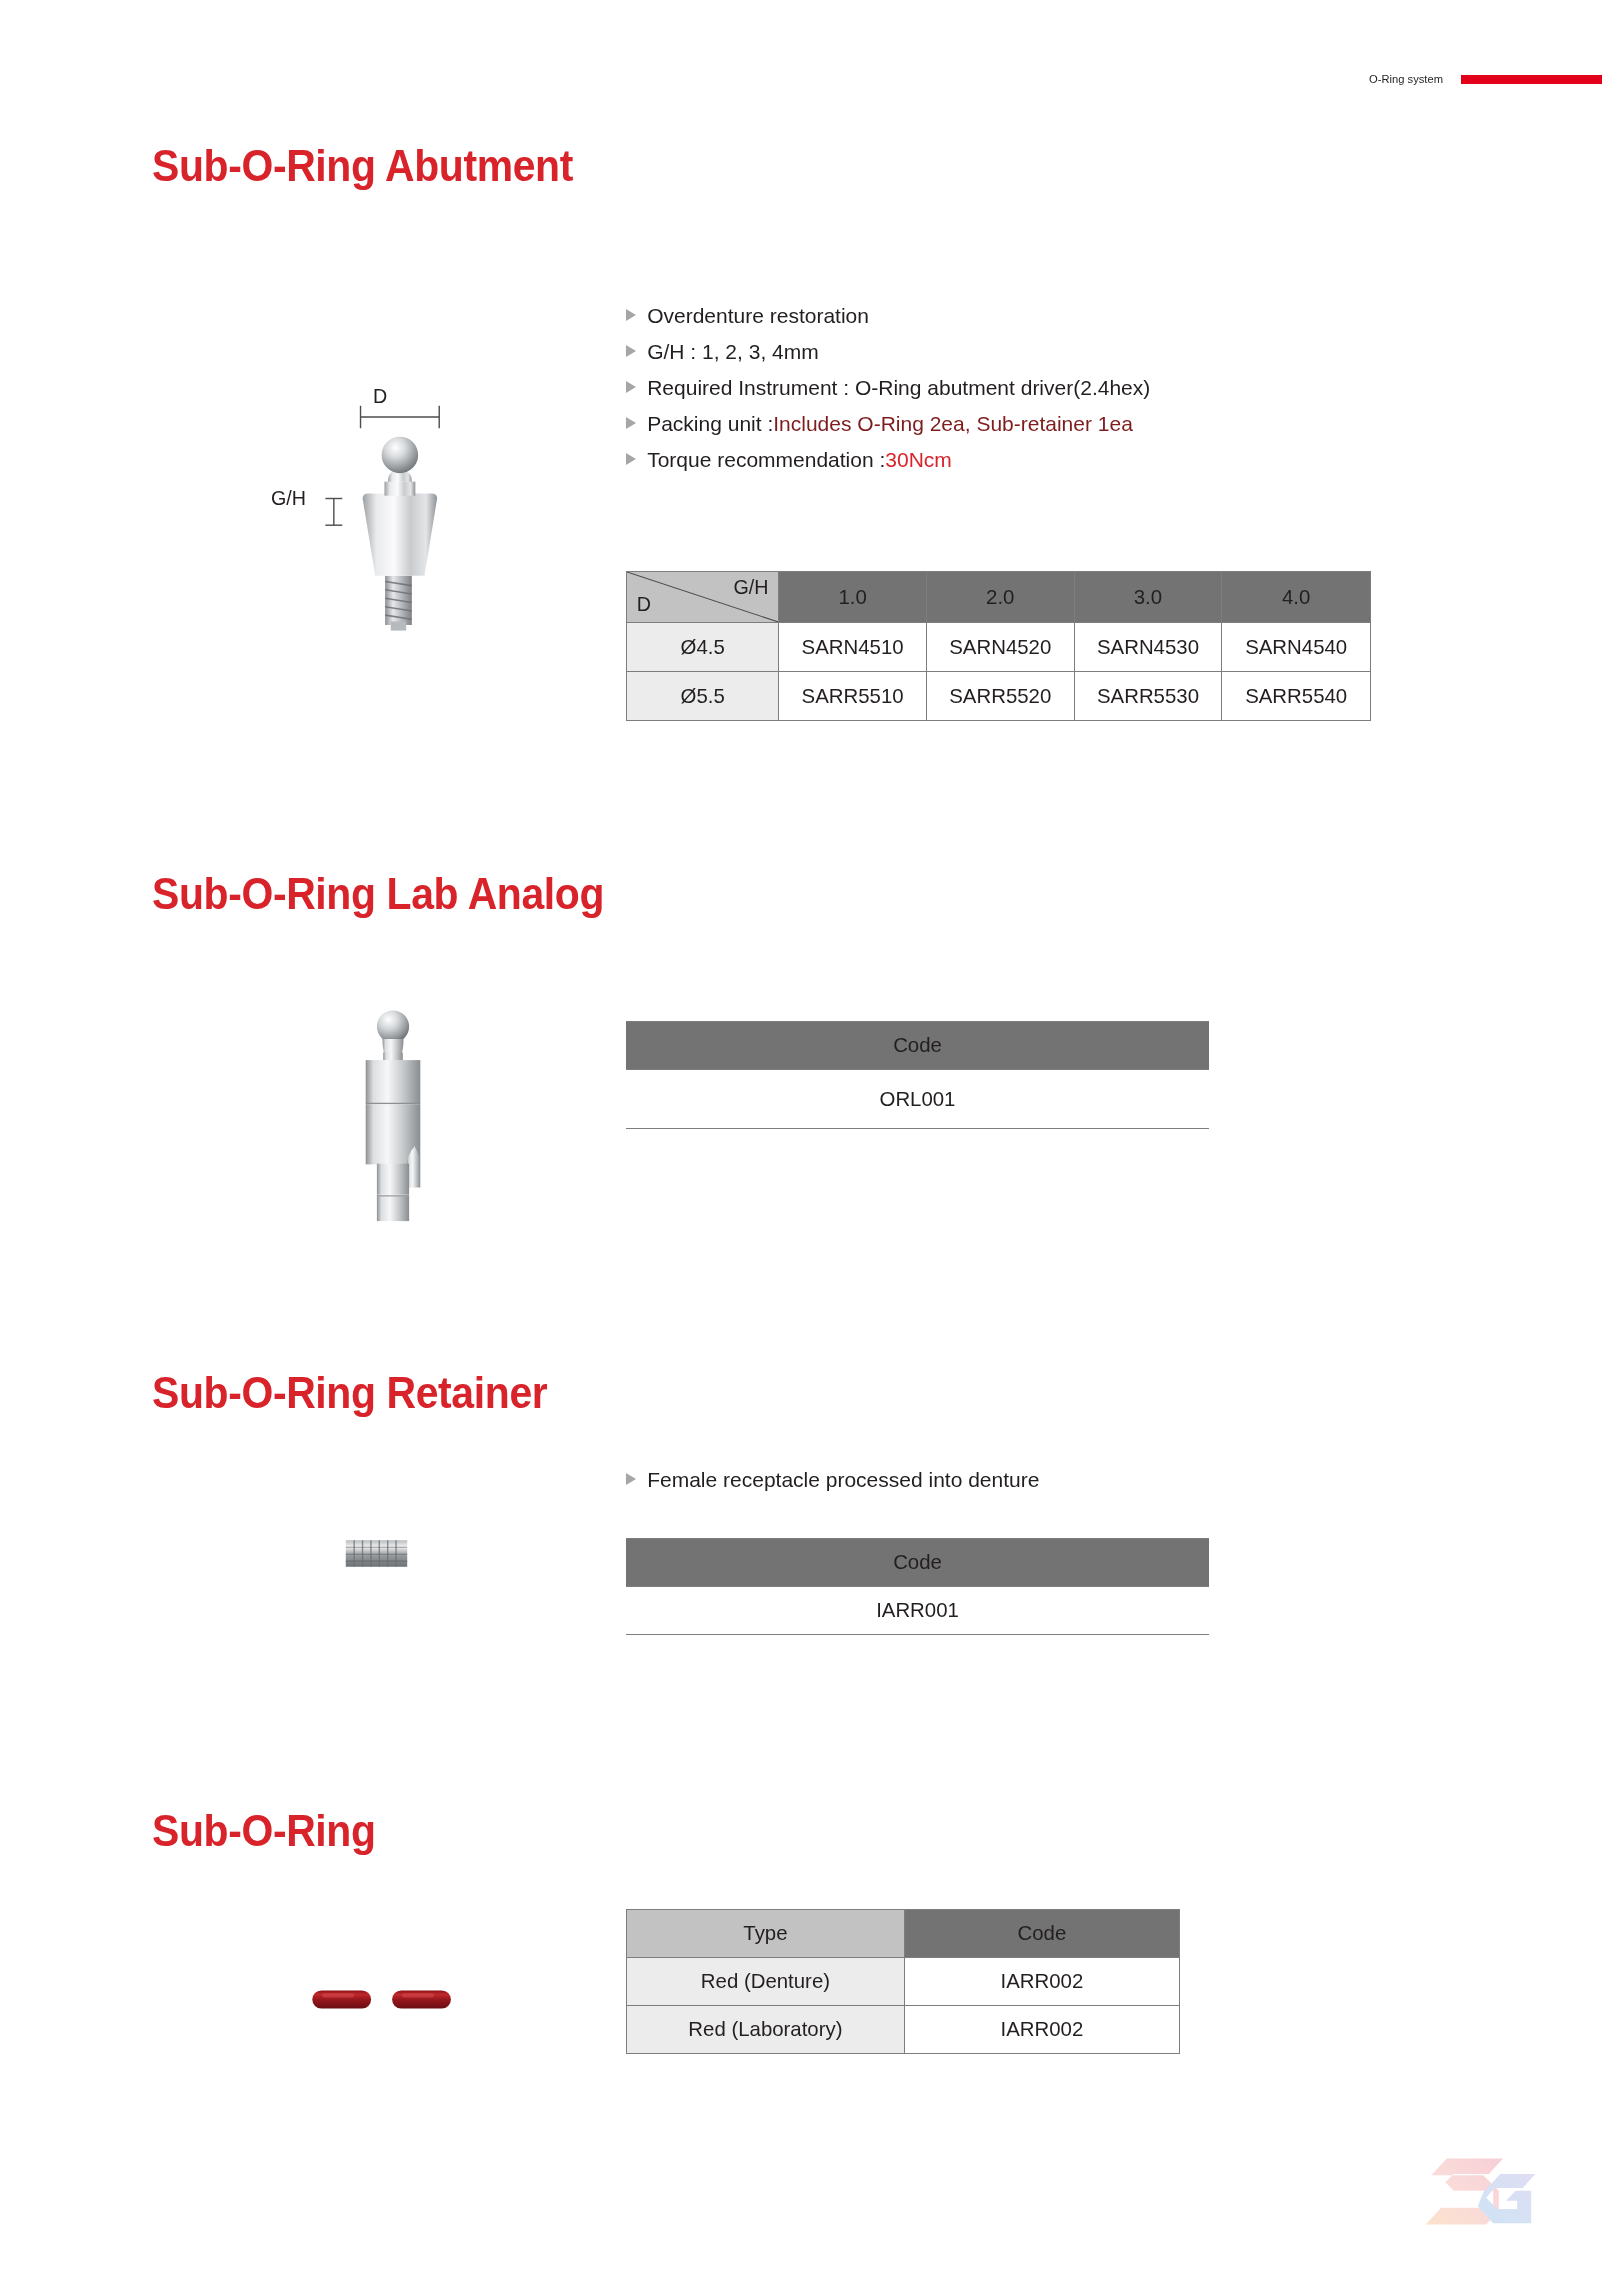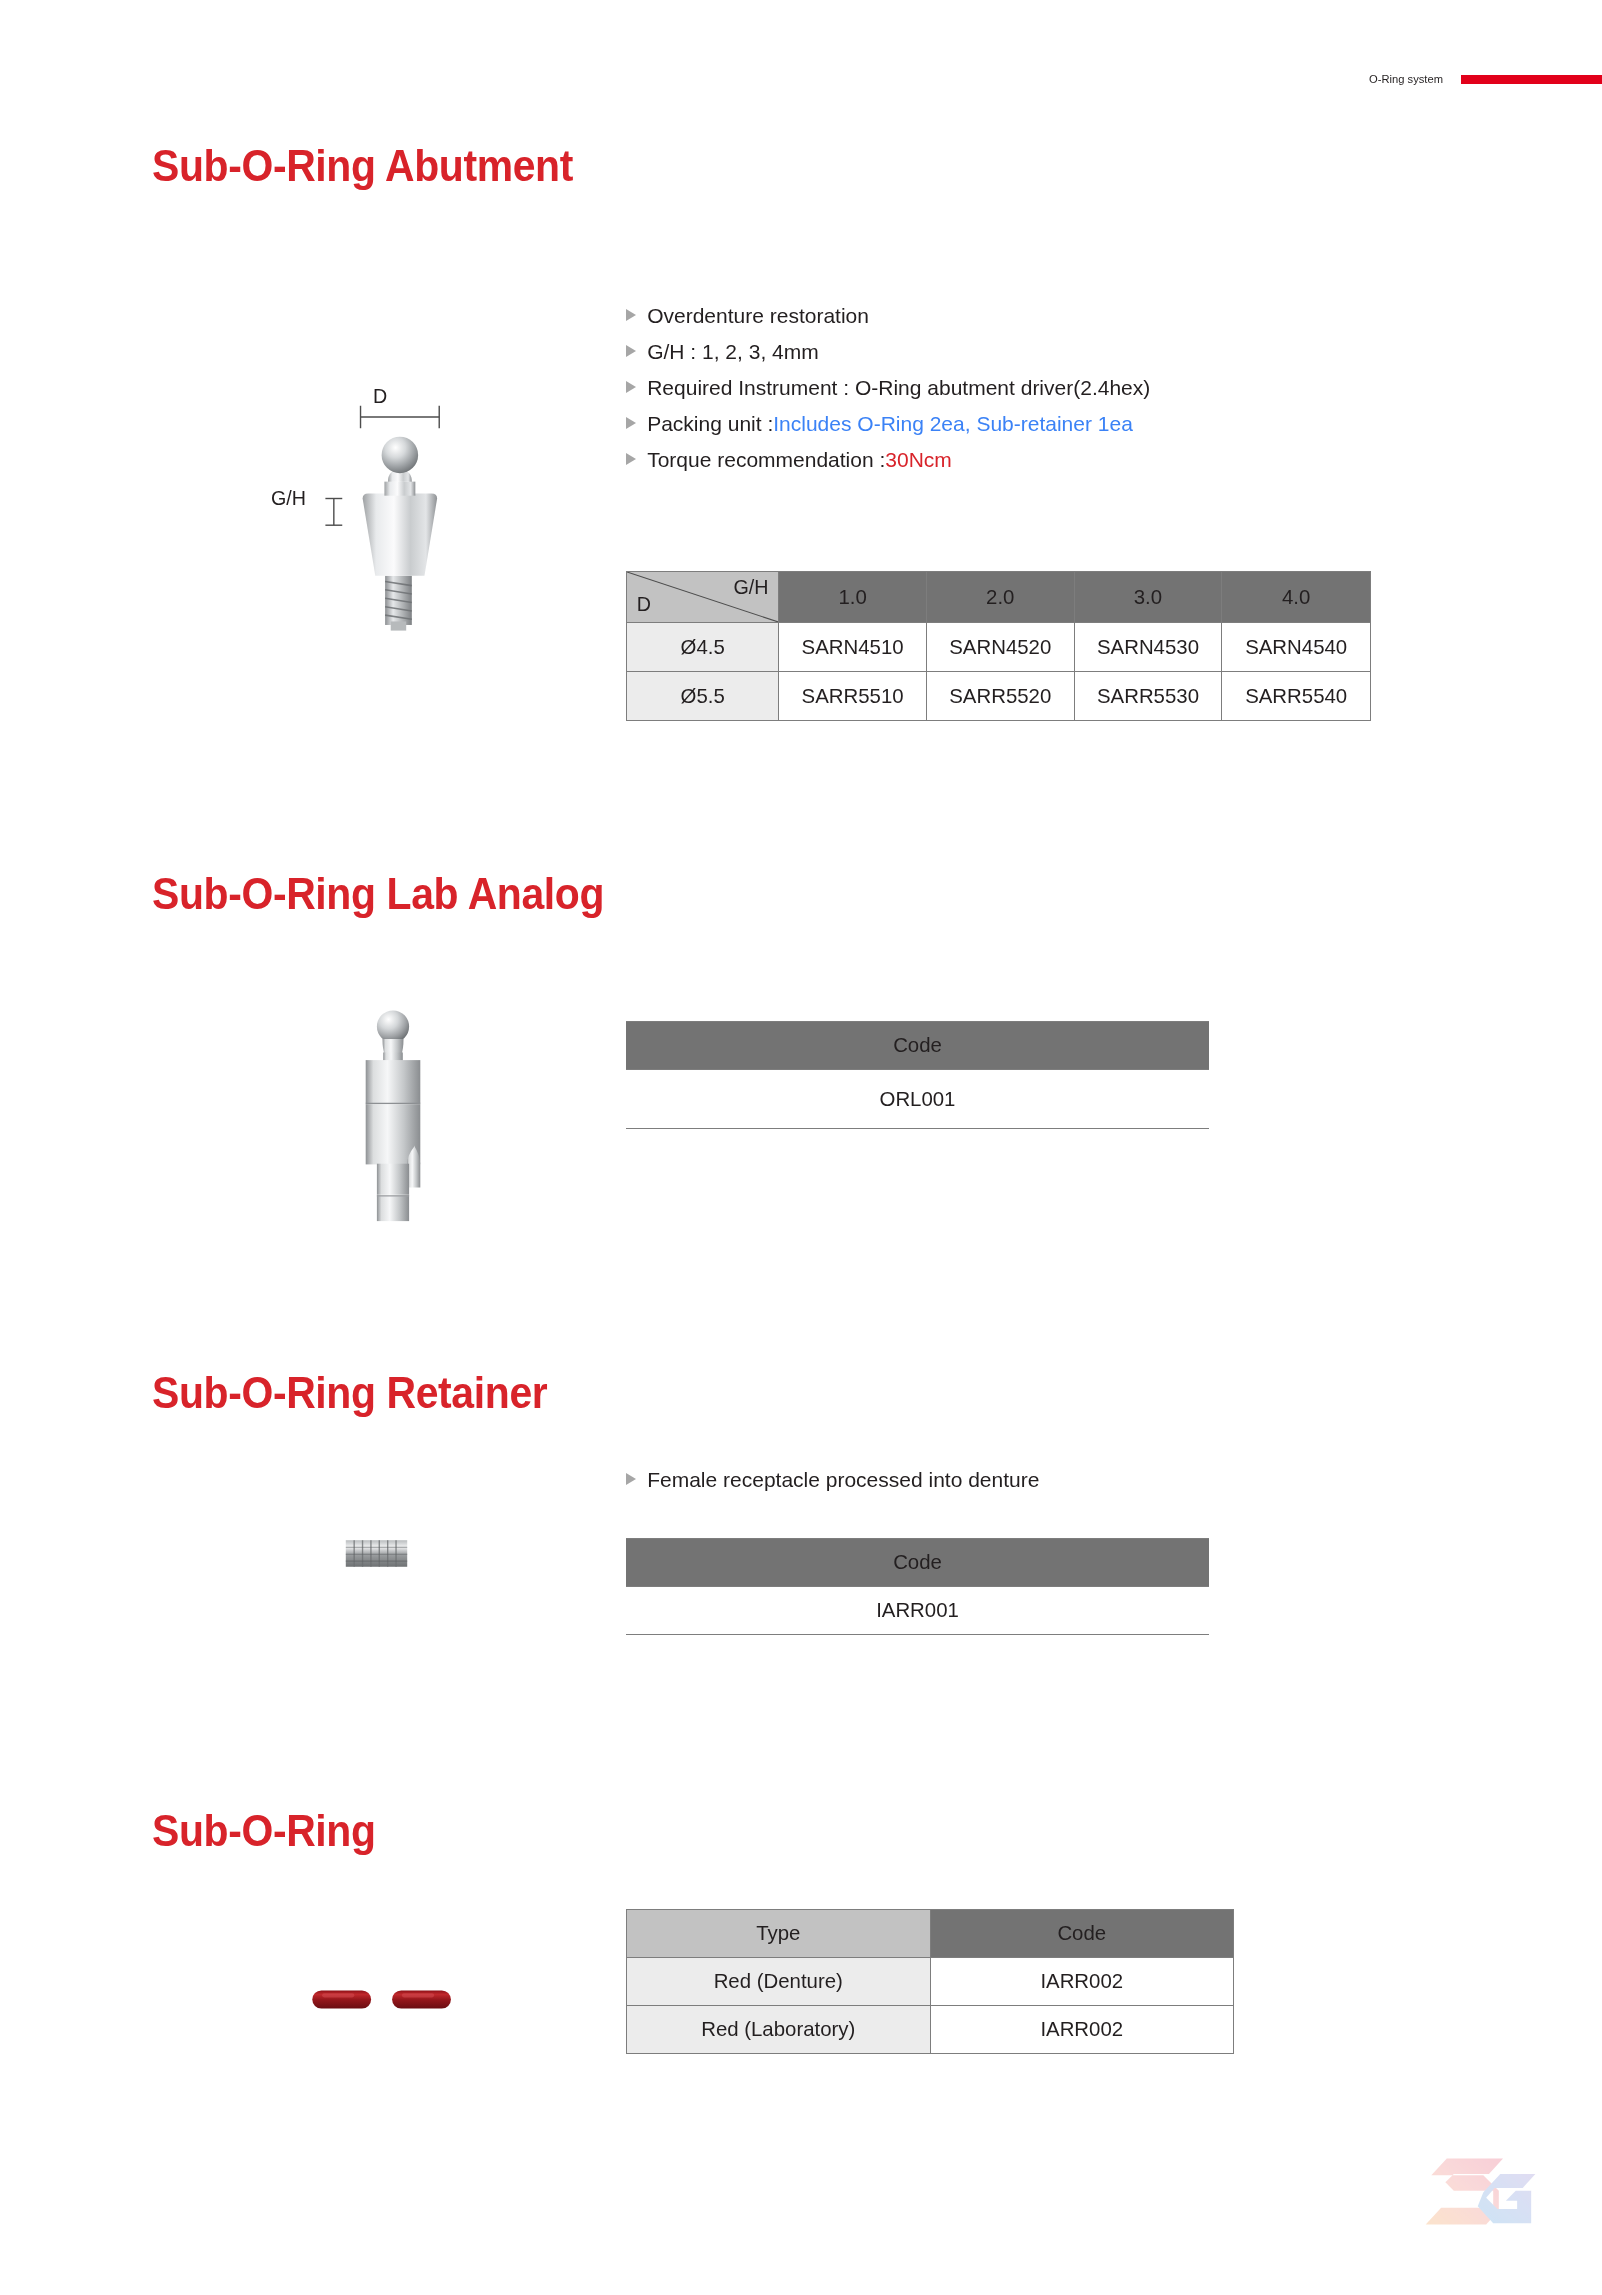--- a/index.html
+++ b/index.html
@@ -58,21 +58,21 @@
   .bullet-marker {
     width: 0; height: 0;
     border-left: 10.5px solid #a6a6a6;
     border-top: 6.3px solid transparent;
     border-bottom: 6.3px solid transparent;
     margin-right: 11.2px;
     position: relative;
     top: -2.1px;
     flex: none;
   }
-  .accent-blue { color: #3b82f6; }
+  .accent-blue { color: #7f1d1d; }
   .accent-red  { color: #d8232a; }
 
   
   table {
     border-collapse: collapse;
     position: absolute;
     font-size: 20.4px;
   }
   table td, table th {
     border: 0.7px solid #7d7d7d;
@@ -371,21 +371,21 @@
         <stop offset="100%" stop-color="#6a0d12"></stop>
       </linearGradient>
     </defs>
     <rect x="4" y="12" width="84" height="26" rx="13" fill="url(#oring)"></rect>
     <rect x="118" y="12" width="84" height="26" rx="13" fill="url(#oring)"></rect>
     <rect x="18" y="16" width="46" height="6" rx="3" fill="#d9545a" opacity="0.45"></rect>
     <rect x="132" y="16" width="46" height="6" rx="3" fill="#d9545a" opacity="0.45"></rect>
   </svg>
 </div>
 
-<table style="left:626px; top:1909px; width:608px;">
+<table style="left:626px; top:1909px; width:554px;">
   <tbody>
       <tr>
     <td class="th-gray" style="width:295px; height:48px;">Type</td>
     <td class="th-peach" style="width:295px;">Code</td>
   </tr>
   <tr>
     <td class="rowlabel" style="height:48px;margin-left:23px;">Red (Denture)</td>
     <td>IARR002</td>
   </tr>
   <tr>

